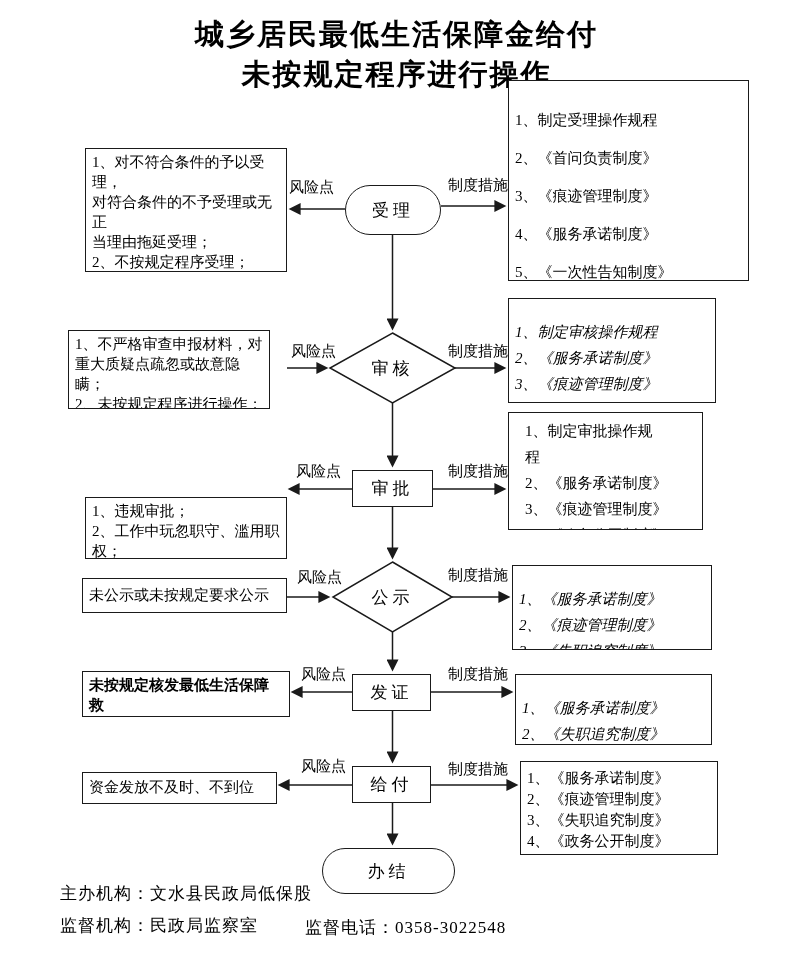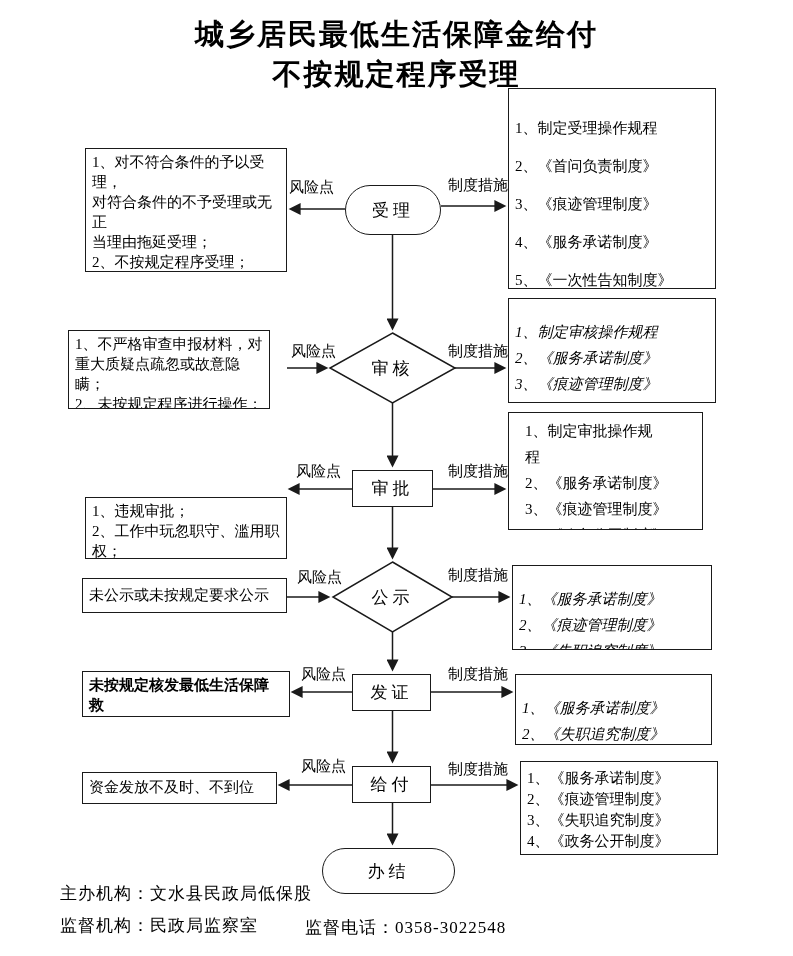--- a/index.html
+++ b/index.html
@@ -73,33 +73,33 @@
       <line x1="352" y1="785" x2="280" y2="785" marker-end="url(#ah)"></line>
       <line x1="430" y1="785" x2="516" y2="785" marker-end="url(#ah)"></line>
 
       <polygon points="392.5,333 455,368 392.5,403 330,368" fill="#fff"></polygon>
       <polygon points="392.5,562 452,597 392.5,632 333,597" fill="#fff"></polygon>
     </g>
   </svg>
 
   <div class="title">
     <div>城乡居民最低生活保障金给付</div>
-    <div>不按规定程序受理</div>
+    <div>未按规定程序进行操作</div>
   </div>
 
   <div class="box" style="left:85px;top:148px;width:202px;height:124px;">1、对不符合条件的予以受理，
 对符合条件的不予受理或无正
 当理由拖延受理；
 2、不按规定程序受理；
 3、未一次性告知和说明所需材
 料等；</div>
   <div class="lbl" style="left:289px;top:178px;">风险点</div>
   <div class="node stadium" style="left:345px;top:185px;width:96px;height:50px;text-align:right;">受理</div>
   <div class="lbl" style="left:448px;top:176px;">制度措施</div>
-  <div class="box measures-spread" style="left:508px;top:88px;width:208px;height:201px;">1、制定受理操作规程
+  <div class="box measures-spread" style="left:508px;top:80px;width:241px;height:201px;">1、制定受理操作规程
 2、《首问负责制度》
 3、《痕迹管理制度》
 4、《服务承诺制度》
 5、《一次性告知制度》</div>
 
   <div class="box" style="left:68px;top:330px;width:202px;height:79px;">1、不严格审查申报材料，对
 重大质疑点疏忽或故意隐瞒；
 2、未按规定程序进行操作；</div>
   <div class="lbl" style="left:291px;top:342px;">风险点</div>
   <div class="diamond-label" style="left:352px;top:356px;width:81px;height:24px;">审核</div>

